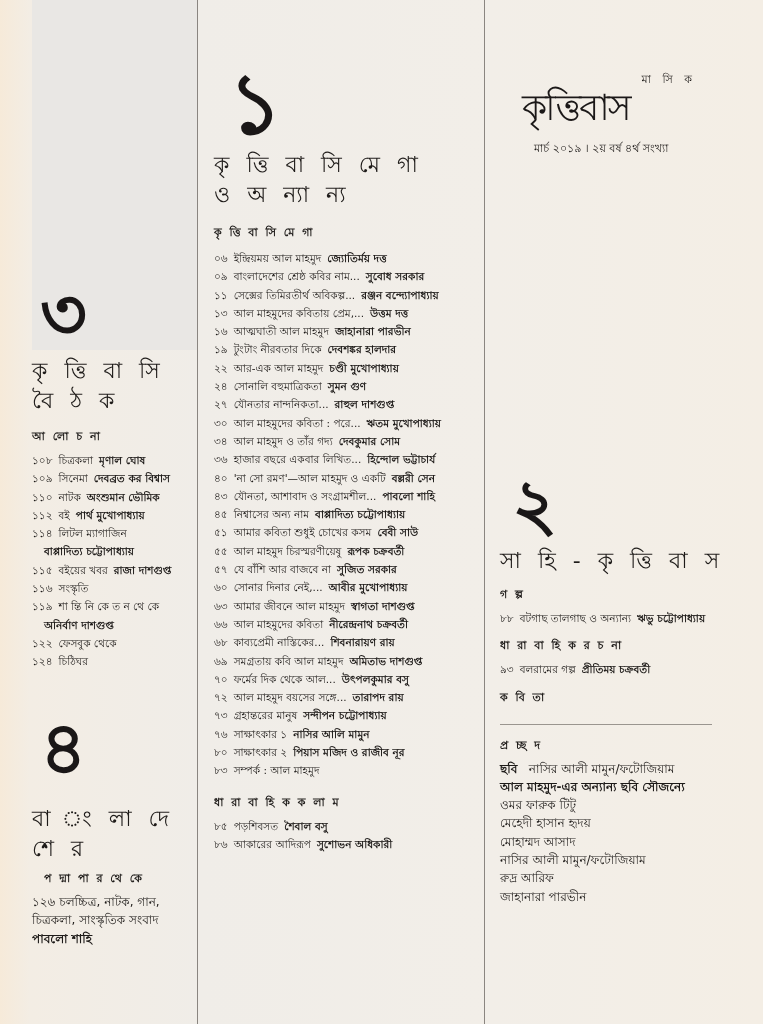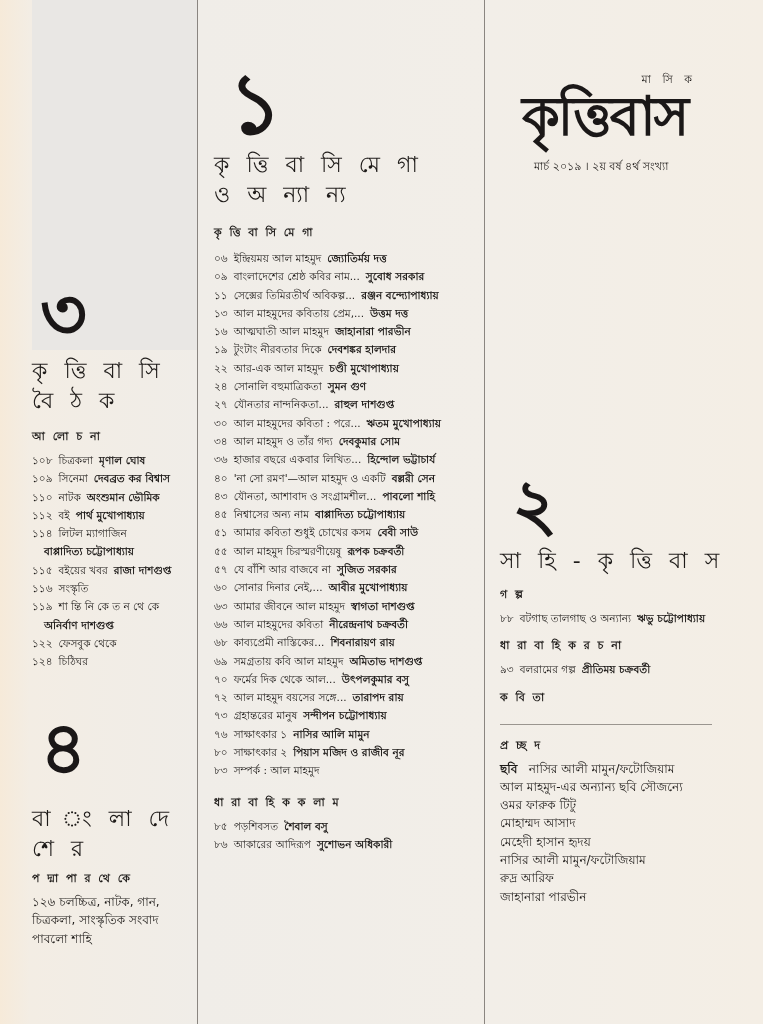--- a/index.html
+++ b/index.html
@@ -13,22 +13,22 @@
   .vline { position:absolute; top:0; bottom:0; width:1px; background:#8a8580; }
   .col { position:absolute; }
   .big-num { font-family:"DejaVu Serif", serif; font-weight:bold; line-height:1; color:#1a1717; }
   .sec-title { font-size:22px; letter-spacing:5px; line-height:30px; font-weight:normal; color:#1e1b19; }
   .sub-head { font-size:11px; font-weight:bold; letter-spacing:2px; margin:10px 0 4px; }
   .toc-row { font-size:10.5px; line-height:18.3px; white-space:nowrap; }
   .toc-num { margin-right:6px; }
   .toc-title { margin-right:6px;text-align:right; }
   .toc-author { font-weight:bold; }
   .plain-line { font-size:12px; line-height:18.3px; white-space:nowrap; }
-  .plain-line.bold { font-weight:normal; }
-  .masthead { font-size:54px; font-weight:bold; letter-spacing:-2px; line-height:1; color:#1b1818; }
+  .plain-line.bold { font-weight:bold; }
+  .masthead { font-size:36px; font-weight:normal; letter-spacing:-2px; line-height:1; color:#1b1818; }
   .masik { font-size:11px; letter-spacing:4px; }
   .issue { font-size:11px; }
   .hr { height:1px; background:#9a958f; }
 </style>
 </head>
 <body>
 
 <div class="page">
   <div class="gray-block"></div>
   <div class="vline" style="left:197px"></div>
@@ -51,21 +51,21 @@
         <div class="toc-row"><span class="toc-num">১১৯</span><span class="toc-title">শা ন্তি নি কে ত ন  থে কে</span><span class="toc-author"></span></div>
         <div class="toc-row"><span class="toc-num"></span><span class="toc-title"></span><span class="toc-author">অনির্বাণ দাশগুপ্ত</span></div>
         <div class="toc-row"><span class="toc-num">১২২</span><span class="toc-title">ফেসবুক থেকে</span><span class="toc-author"></span></div>
         <div class="toc-row"><span class="toc-num">১২৪</span><span class="toc-title">চিঠিঘর</span><span class="toc-author"></span></div>
       </div>
   </div>
 
   <div class="col" style="left:32px; top:712px; width:160px;">
     <div class="big-num" style="font-size:72px; margin-left:8px;">৪</div>
     <div class="sec-title" style="margin-top:20px;">বা ং লা দে শে র</div>
-    <div class="sub-head" style="margin-top:6px;">প দ্মা পা র  থে কে</div>
+    <div class="sub-head" style="margin-top:6px;margin-left:12px;">প দ্মা পা র  থে কে</div>
     <div class="plain-line">১২৬  চলচ্চিত্র, নাটক, গান,</div>
     <div class="plain-line">চিত্রকলা, সাংস্কৃতিক সংবাদ</div>
     <div class="plain-line bold">পাবলো শাহি</div>
   </div>
 
   <div class="col" style="left:214px; top:62px; width:262px;">
     <div class="big-num" style="font-size:84px; margin-left:14px;">১</div>
     <div class="sec-title" style="margin-top:4px;">কৃ ত্তি বা সি  মে গা</div>
     <div class="sec-title">ও  অ ন্যা ন্য</div>
     <div class="sub-head" style="margin-top:14px; margin-bottom:6px;">কৃ ত্তি বা সি  মে গা</div>
@@ -125,20 +125,20 @@
       </div>
     <div class="hr" style="margin:16px 0 12px; width:212px;"></div>
     <div class="sub-head">প্র চ্ছ দ</div>
     <div class="plain-line">
       <b>ছবি</b>&nbsp;&nbsp;
       <span>নাসির আলী মামুন/ফটোজিয়াম</span>
     </div>
     <div class="plain-line bold">আল মাহমুদ-এর অন্যান্য ছবি সৌজন্যে</div>
     <div id="credit-names">
         <div class="plain-line">ওমর ফারুক টিটু</div>
+        <div class="plain-line">মেহেদী হাসান হৃদয়</div>
         <div class="plain-line">মোহাম্মদ আসাদ</div>
-        <div class="plain-line">মেহেদী হাসান হৃদয়</div>
         <div class="plain-line">নাসির আলী মামুন/ফটোজিয়াম</div>
         <div class="plain-line">রুদ্র আরিফ</div>
         <div class="plain-line">জাহানারা পারভীন</div>
       </div>
   </div>
 </div>
 
 </body></html>

